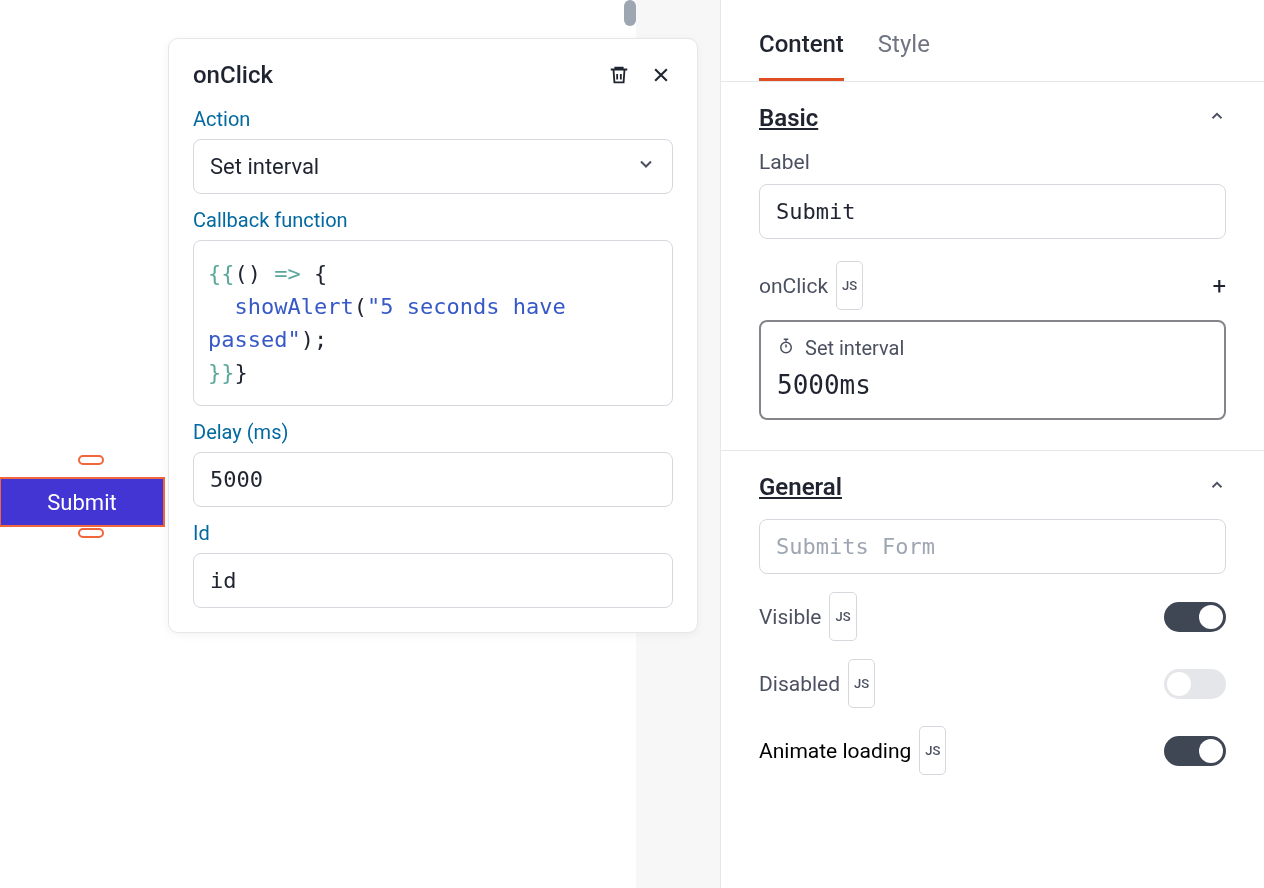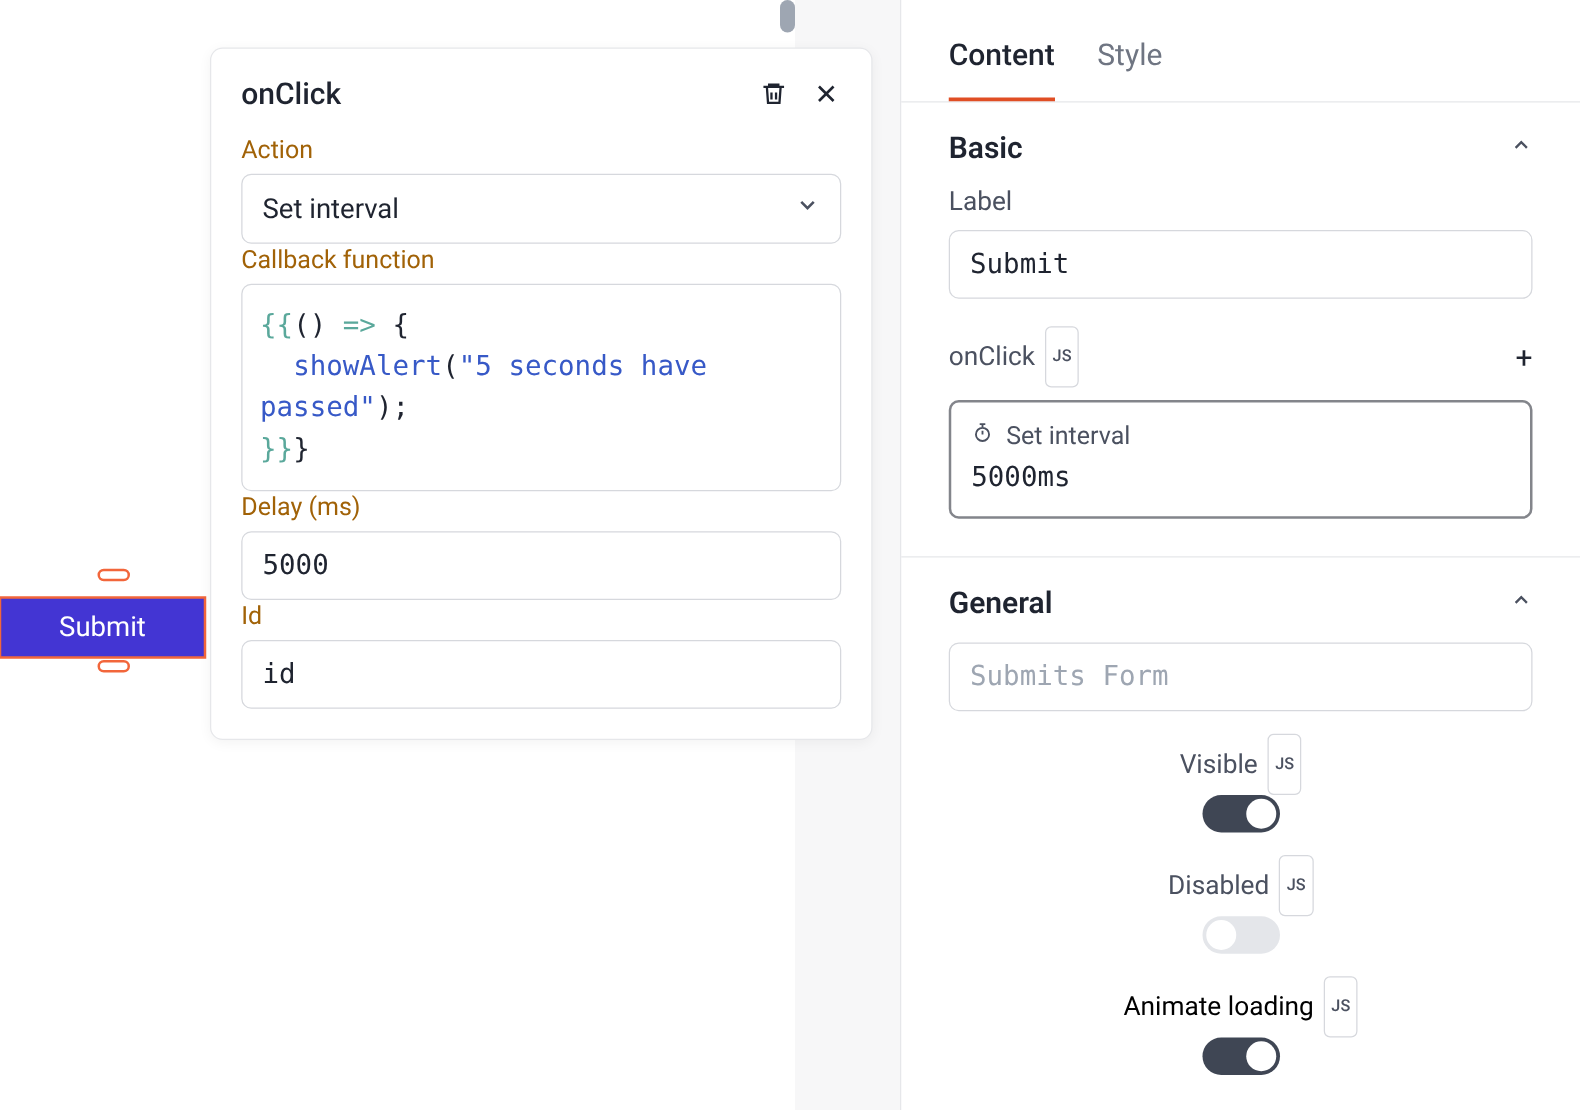--- a/index.html
+++ b/index.html
@@ -101,21 +101,22 @@
     width: 24px;
     height: 24px;
     display: flex;
     align-items: center;
     justify-content: center;
     color: #1f2430;
     cursor: pointer;
   }
   .field-label {
     font-size: 20px;
-    color: #a16207;
+    color: #0369a1;
+    margin-top: 14px;
     margin-bottom: 8px;
   }
   .select-box, .text-input {
     width: 100%;
     border: 1px solid #d6d8dd;
     border-radius: 8px;
     padding: 14px 16px;
     font-size: 22px;
     color: #1f2430;
     background: #fff;
@@ -180,20 +181,21 @@
 
   .section {
     border-bottom: 1px solid #e6e7ea;
     padding: 22px 38px 30px 38px;
   }
   .section-header {
     display: flex;
     align-items: center;
     justify-content: space-between;
     margin-bottom: 18px;
+    text-decoration: underline;
   }
   .section-title {
     font-size: 24px;
     font-weight: 600;
     color: #1f2430;
   }
   .chev svg { width: 18px; height: 18px; color:#4b5160;}
   .side-label {
     font-size: 21px;
     color: #4b5160;
@@ -235,31 +237,30 @@
   }
   .onclick-card-head {
     display: flex;
     align-items: center;
     gap: 10px;
     color: #4b5160;
     font-size: 20px;
     margin-bottom: 10px;
   }
   .onclick-card-value {
-    font-size: 22px;
+    font-size: 26px;
     font-family: ui-monospace, SFMono-Regular, Menlo, Consolas, monospace;
     color: #1f2430;
   }
   .plus-btn { font-size: 24px; color:#1f2430; cursor:pointer; line-height:1;}
   .toggle-row {
     display: flex;
     align-items: center;
     justify-content: space-between;
     margin-top: 18px;
-    flex-direction: column;
   }
   .toggle {
     width: 62px;
     height: 30px;
     border-radius: 15px;
     position: relative;
     cursor: pointer;
   }
   .toggle.on { background: #3f4654; }
   .toggle.off { background: #e4e6ea; }

